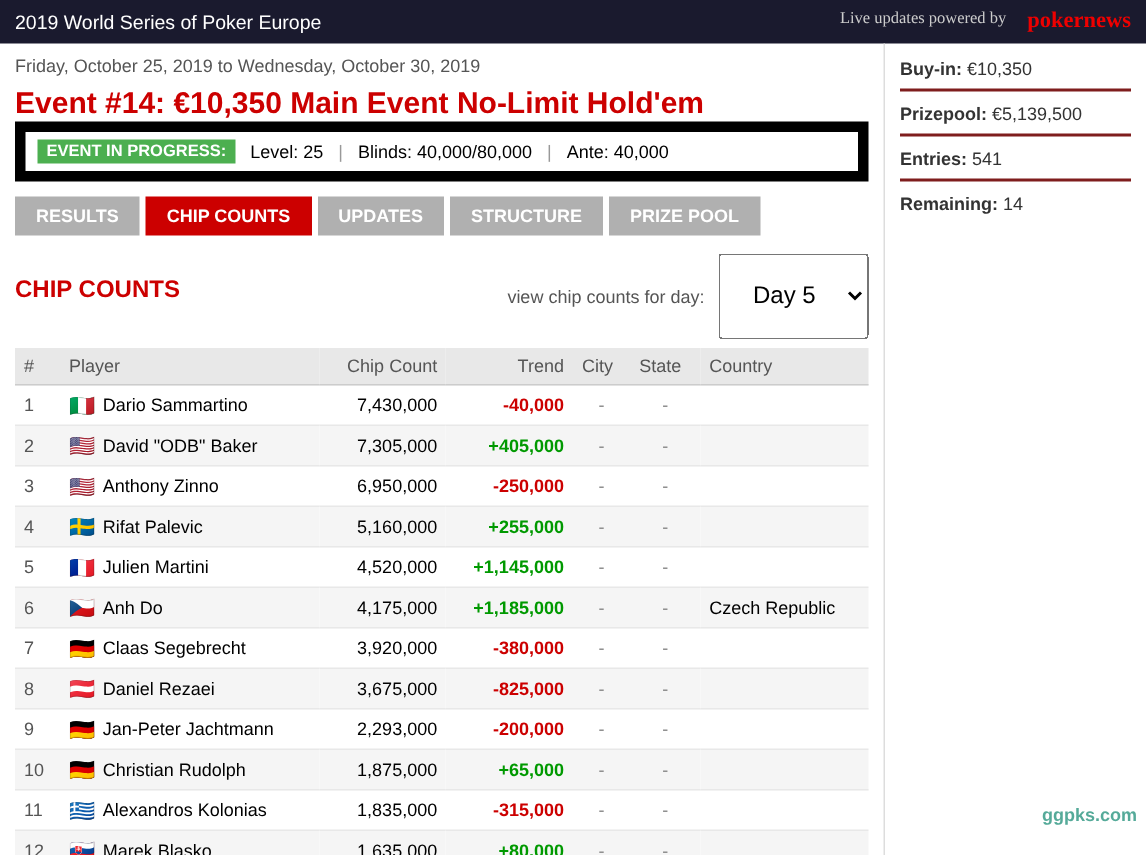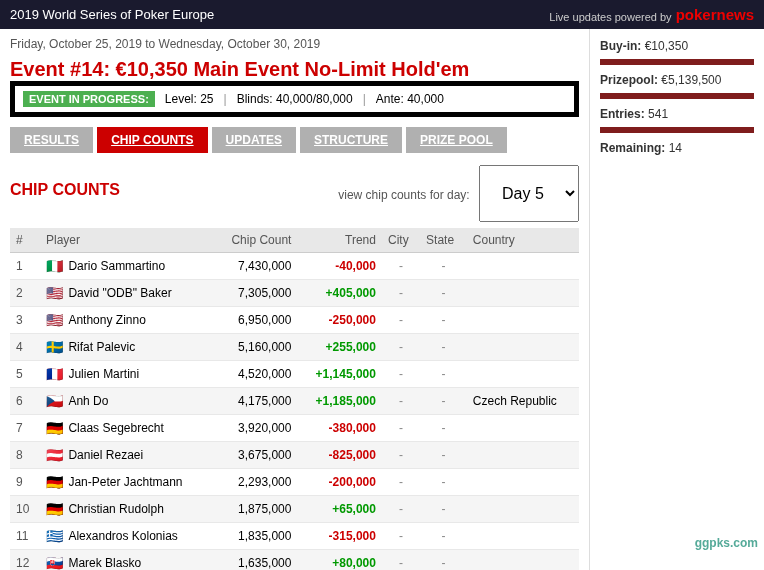--- a/index.html
+++ b/index.html
@@ -2,46 +2,46 @@
 <html><head>
   <meta charset="utf-8">
   <style>
     * { box-sizing: border-box; margin: 0; padding: 0; }
     body { font-family: Arial, sans-serif; font-size: 13px; background: #fff; width: 764px; }
 
     .top-bar {
       display: flex; justify-content: space-between; align-items: center;
       background: #1a1a2e; color: #fff; padding: 6px 10px; font-size: 13px;
     }
-    .top-bar .brand { display: flex; align-items: flex-end; gap: 4px; font-size: 12px; color: #ccc; }
+    .top-bar .brand { display: flex; align-items: flex-start; gap: 14px; font-size: 12px; color: #ccc; font-family: Liberation Serif, serif; }
     .pokernews-logo { color: #e00; font-weight: bold; font-size: 15px; }
 
     .main-container { display: flex; }
 
     .left-panel { flex: 1; padding: 8px 10px; }
     .right-panel { width: 175px; border-left: 1px solid #ddd; padding: 10px; font-size: 12px; }
 
     .date-range { font-size: 12px; color: #555; margin-bottom: 6px; }
 
     .event-title { font-size: 20px; font-weight: bold; color: #c00; margin-bottom: 0; line-height: 1.2; }
 
     .status-bar {
       display: flex; align-items: center; gap: 10px;
-      border: 5px solid #000000; padding: 5px 8px; font-size: 12px; margin-bottom: 10px;
+      border: 7px solid #000000; padding: 5px 8px; font-size: 12px; margin-bottom: 10px;
     }
     .status-badge {
       background: #4caf50; color: #fff; font-weight: bold; font-size: 11px;
       padding: 2px 6px; white-space: nowrap;
     }
     .status-bar .sep { color: #999; }
 
     .nav-tabs { display: flex; gap: 4px; margin-bottom: 12px; }
     .nav-tab {
       background: #b0b0b0; color: #fff; font-weight: bold; font-size: 12px;
-      padding: 6px 14px; cursor: pointer; border: none; text-transform: uppercase; text-decoration: underline;
+      padding: 6px 14px; cursor: pointer; border: none; text-transform: uppercase;
     }
     .nav-tab.active { background: #c00; }
 
     .section-title { font-size: 16px; font-weight: bold; color: #c00; margin-bottom: 8px; }
 
     .chip-counts-header { display: flex; justify-content: space-between; align-items: center; margin-bottom: 6px; }
     .day-selector { font-size: 12px; color: #555; }
     .day-selector select { margin-left: 6px; font-size: 16px; padding: 18px; }
 
     table { width: 100%; border-collapse: collapse; font-size: 12px; }
@@ -57,21 +57,21 @@
     tbody td.num { color: #555; }
     tbody td.chip { text-align: right; }
     tbody td.trend { text-align: right; font-weight: bold; }
     tbody td.trend.neg { color: #c00; }
     tbody td.trend.pos { color: #090; }
     tbody td.dash { text-align: center; color: #888; }
 
     .player-cell { display: flex; align-items: center; gap: 5px; }
     .flag { font-size: 14px; }
 
-    .right-info-row { margin-bottom: 8px; border-bottom: 6px solid #7f1d1d; padding-bottom: 6px; font-size: 12px; }
+    .right-info-row { margin-bottom: 8px; border-bottom: 2px solid #7f1d1d; padding-bottom: 6px; font-size: 12px; }
     .right-info-row:last-child { border-bottom: none; }
     .right-label { font-weight: bold; color: #333; }
     .right-value { color: #333; }
 
     .watermark { position: fixed; bottom: 20px; right: 6px; color: #5a9; font-size: 12px; font-weight: bold; }
   </style>
 </head>
 <body>
 
 <div class="top-bar">

